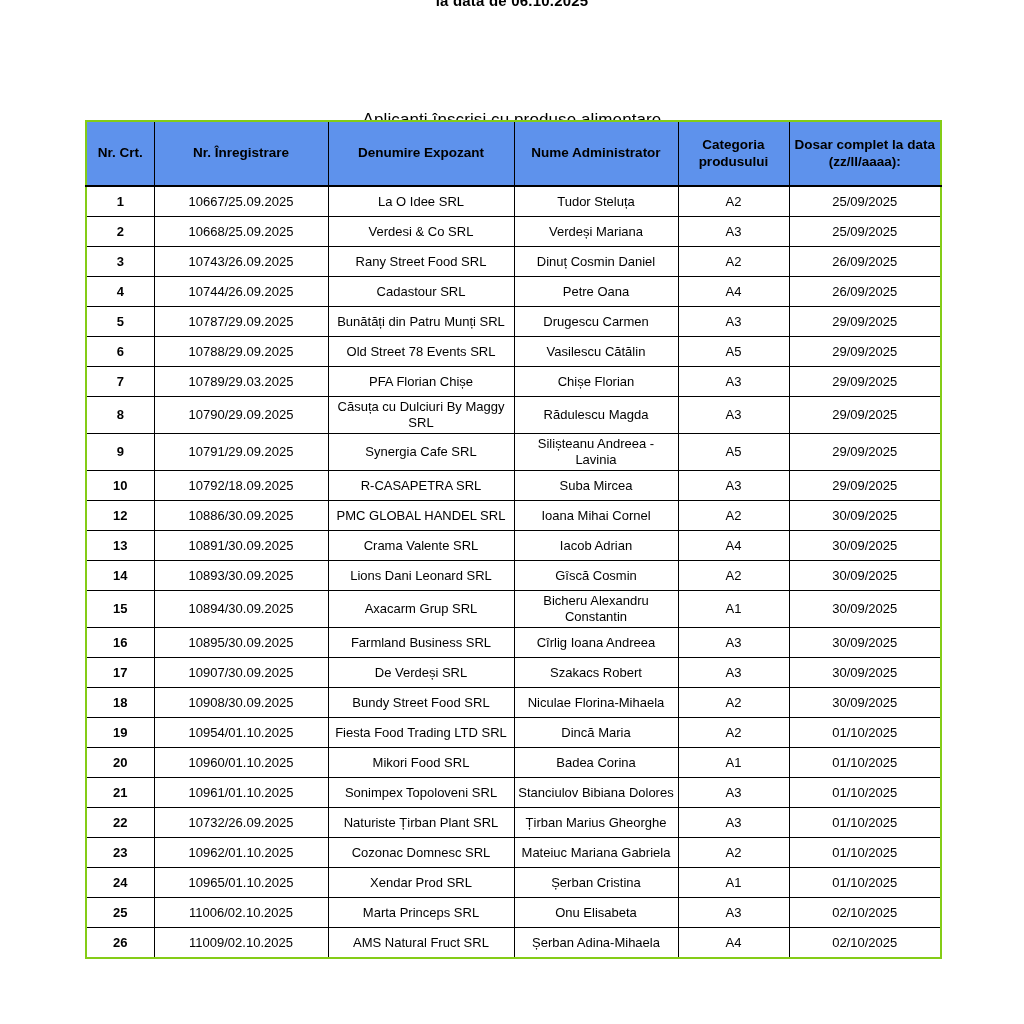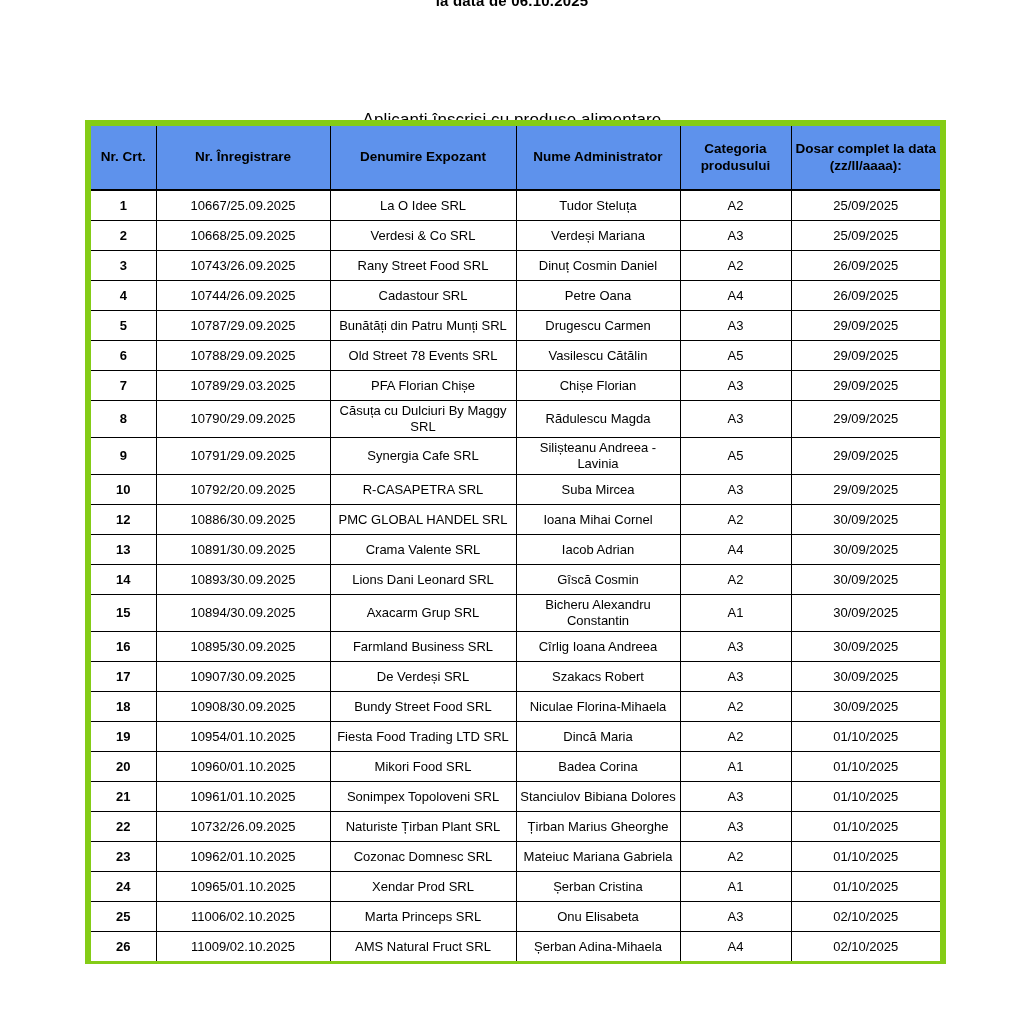--- a/index.html
+++ b/index.html
@@ -38,21 +38,21 @@
     letter-spacing: 0.1px;
     margin-top: 40px;
   }
   table.applicants {
     position: absolute;
     top: 120px;
     left: 85px;
     width: 855px;
     border-collapse: collapse;
     table-layout: fixed;
-    border: 6px solid #84cc16;
+    border: 2px solid #84cc16;
   }
   table.applicants th,
   table.applicants td {
     border: 1px solid #000000;
     text-align: center;
     vertical-align: middle;
     overflow: hidden;
   }
   table.applicants th {
     background: var(--header-bg, #5E92EC);
@@ -176,21 +176,21 @@
         <tr>
           <td class="col-nr-crt">9</td>
           <td class="col-nr-inregistrare">10791/29.09.2025</td>
           <td class="col-denumire-expozant">Synergia Cafe SRL</td>
           <td class="col-nume-administrator">Silișteanu Andreea - Lavinia</td>
           <td class="col-categoria-produsului">A5</td>
           <td class="col-dosar-complet-la-data">29/09/2025</td>
         </tr>
         <tr>
           <td class="col-nr-crt">10</td>
-          <td class="col-nr-inregistrare">10792/20.09.2025</td>
+          <td class="col-nr-inregistrare">10792/18.09.2025</td>
           <td class="col-denumire-expozant">R-CASAPETRA SRL</td>
           <td class="col-nume-administrator">Suba Mircea</td>
           <td class="col-categoria-produsului">A3</td>
           <td class="col-dosar-complet-la-data">29/09/2025</td>
         </tr>
         <tr>
           <td class="col-nr-crt">12</td>
           <td class="col-nr-inregistrare">10886/30.09.2025</td>
           <td class="col-denumire-expozant">PMC GLOBAL HANDEL SRL</td>
           <td class="col-nume-administrator">Ioana Mihai Cornel</td>

